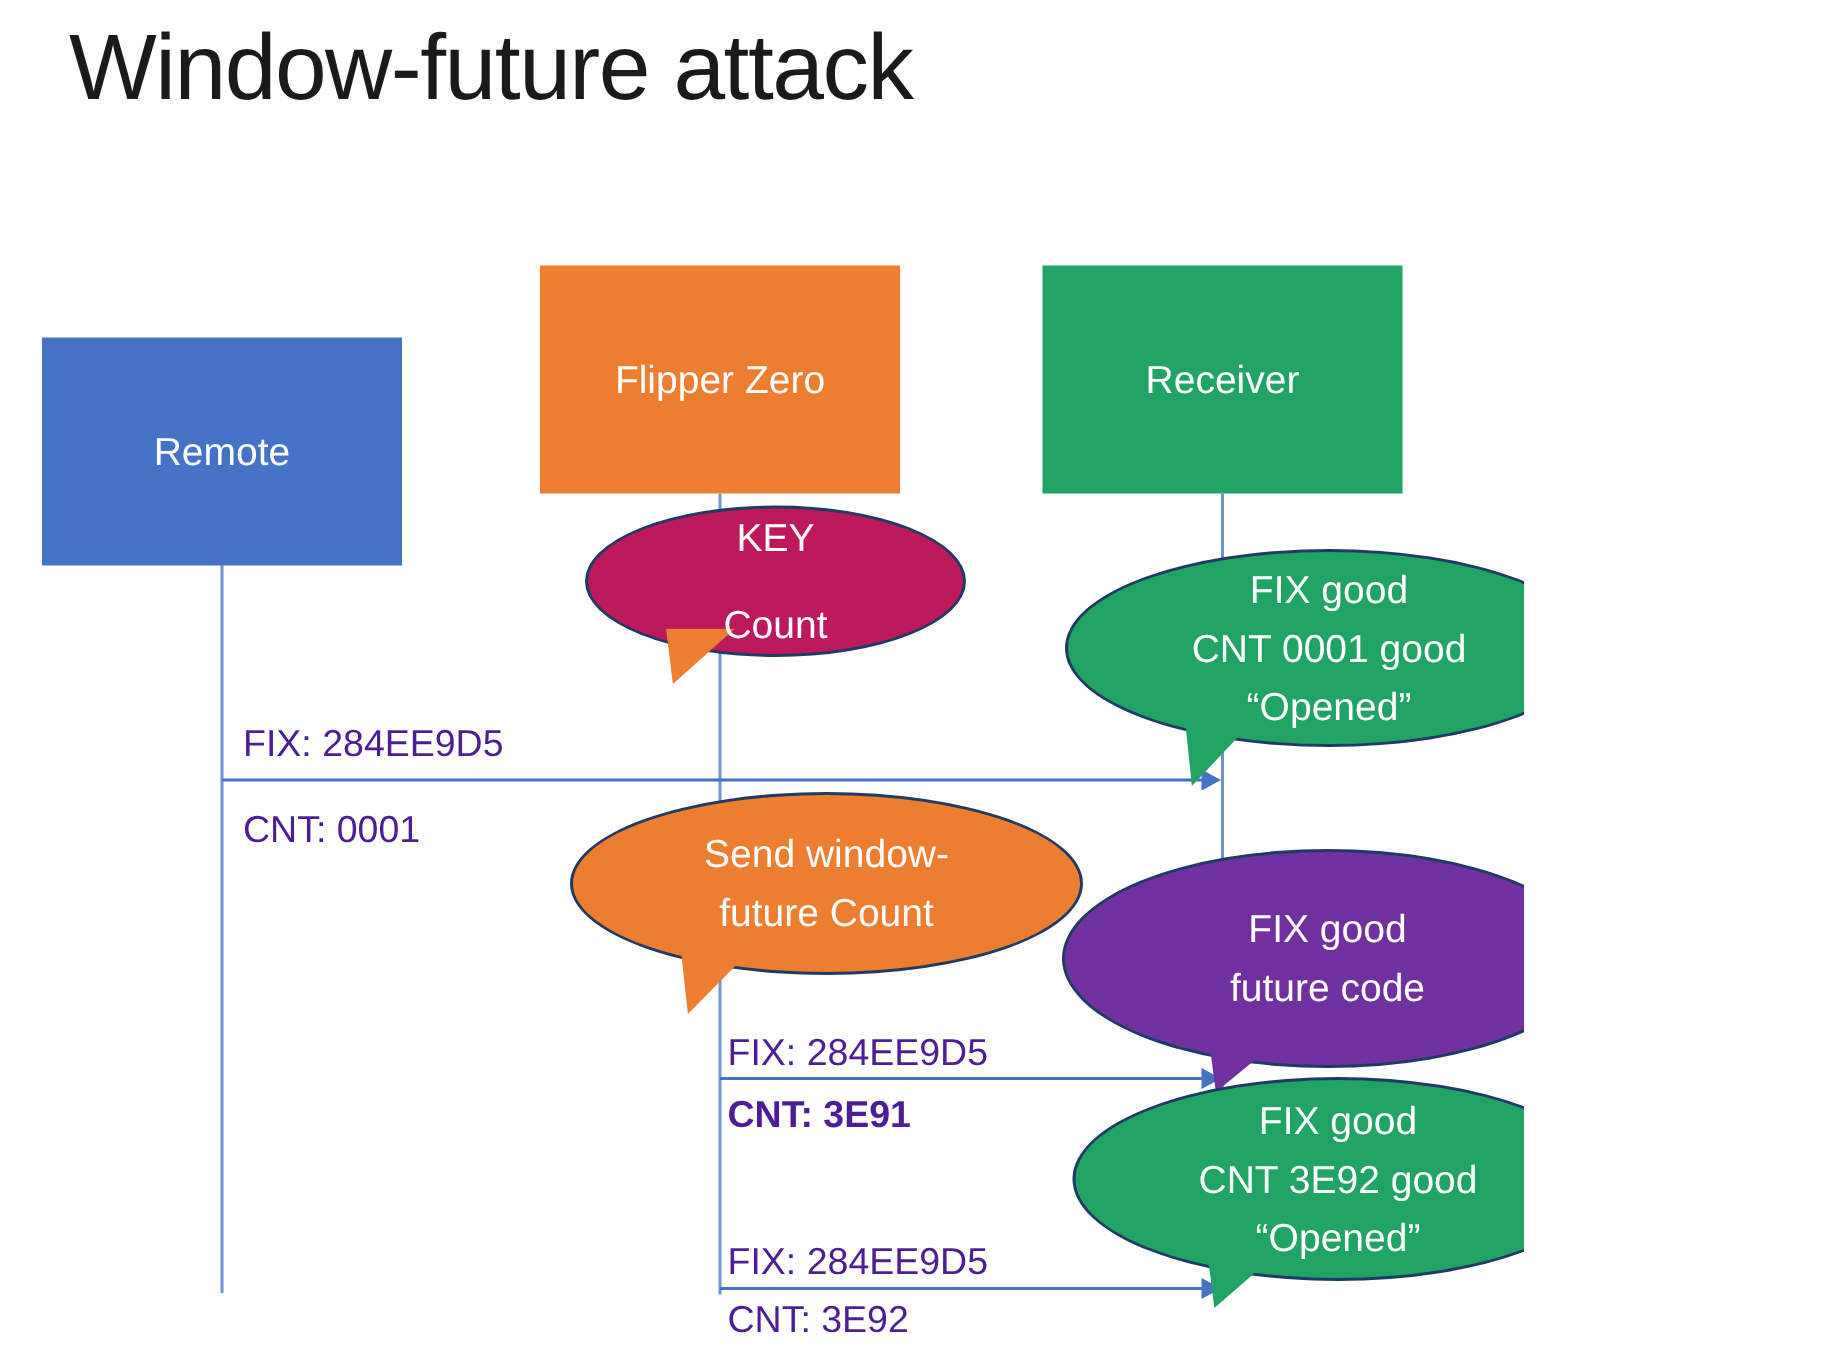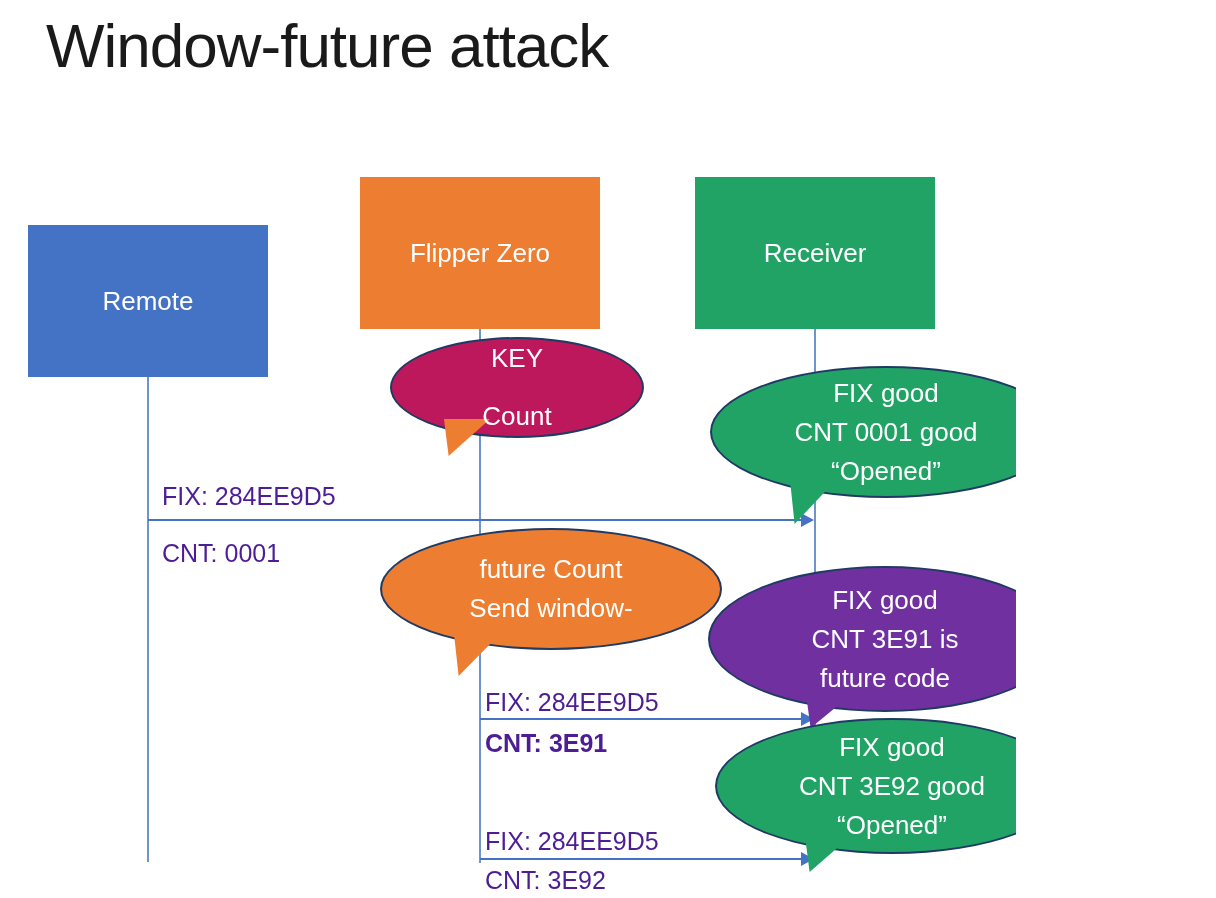--- a/index.html
+++ b/index.html
@@ -130,28 +130,27 @@
 
   <div class="callout" style="left: 710px; top: 366px; width: 348px; height: 128px; background-color: rgb(33, 163, 102);">
     <div class="tail" style="left: 78px; top: 112px; height: 44px; background-color: rgb(33, 163, 102);"></div>
     <div>FIX good</div>
     <div>CNT 0001 good</div>
     <div>“Opened”</div>
   </div>
 
   <div class="callout" style="left: 380px; top: 528px; width: 338px; height: 118px; background-color: rgb(237, 125, 49);">
     <div class="tail" style="left: 72px; top: 104px; height: 42px; background-color: rgb(237, 125, 49);"></div>
+    <div>Send window-</div>
     <div>future Count</div>
-    <div>Send window-</div>
   </div>
 
   <div class="callout" style="left: 708px; top: 566px; width: 350px; height: 142px; background-color: rgb(112, 48, 160);">
     <div class="tail" style="left: 96px; top: 126px; height: 34px; background-color: rgb(112, 48, 160);"></div>
     <div>FIX good</div>
-    <div>CNT 3E91 is</div>
     <div>future code</div>
   </div>
 
   <div class="callout" style="left: 715px; top: 718px; width: 350px; height: 132px; background-color: rgb(33, 163, 102);">
     <div class="tail" style="left: 88px; top: 116px; height: 36px; background-color: rgb(33, 163, 102);"></div>
     <div>FIX good</div>
     <div>CNT 3E92 good</div>
     <div>“Opened”</div>
   </div>
 

